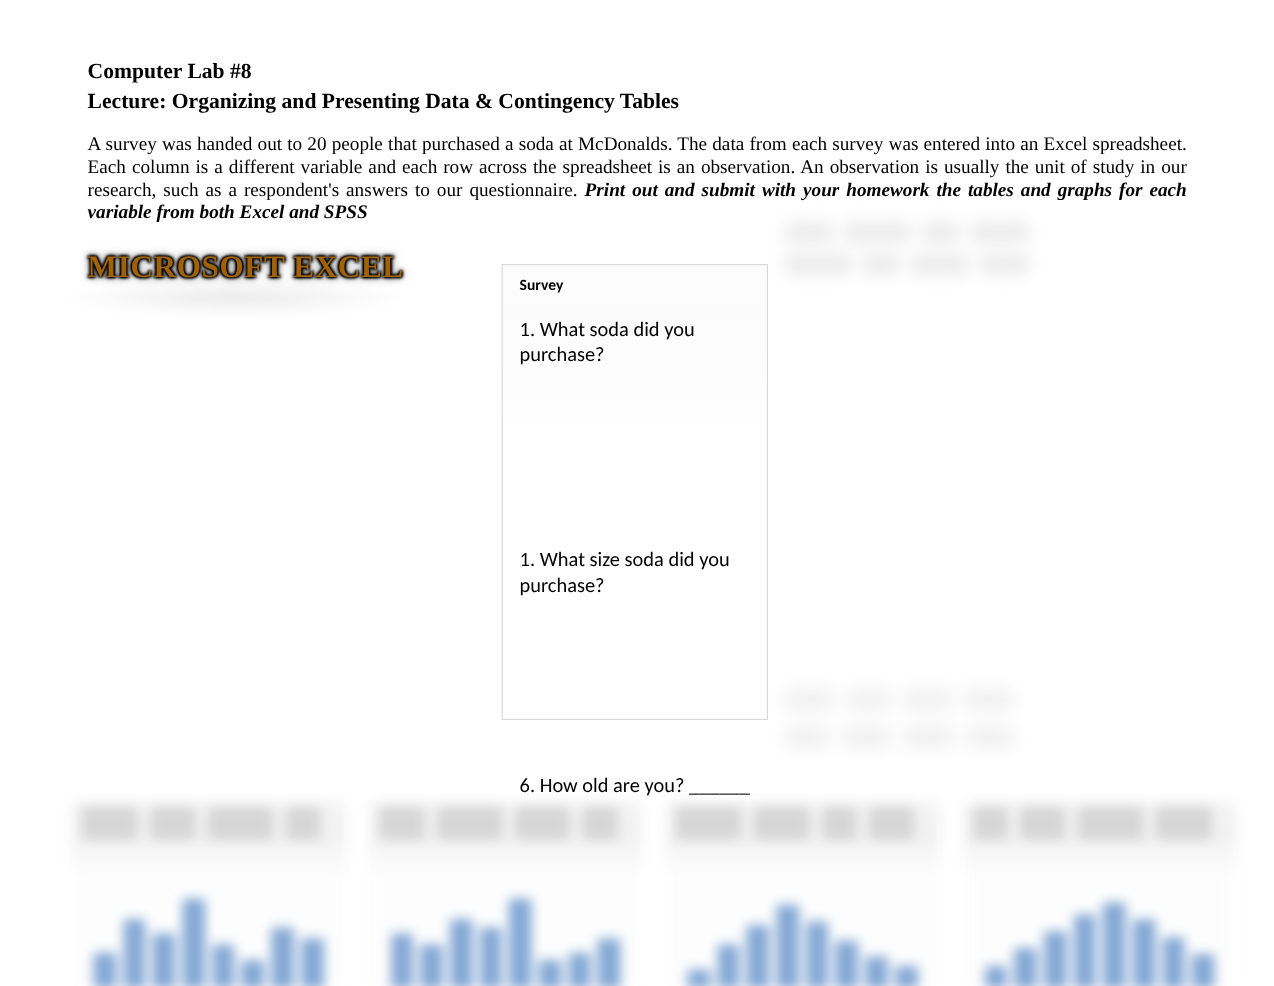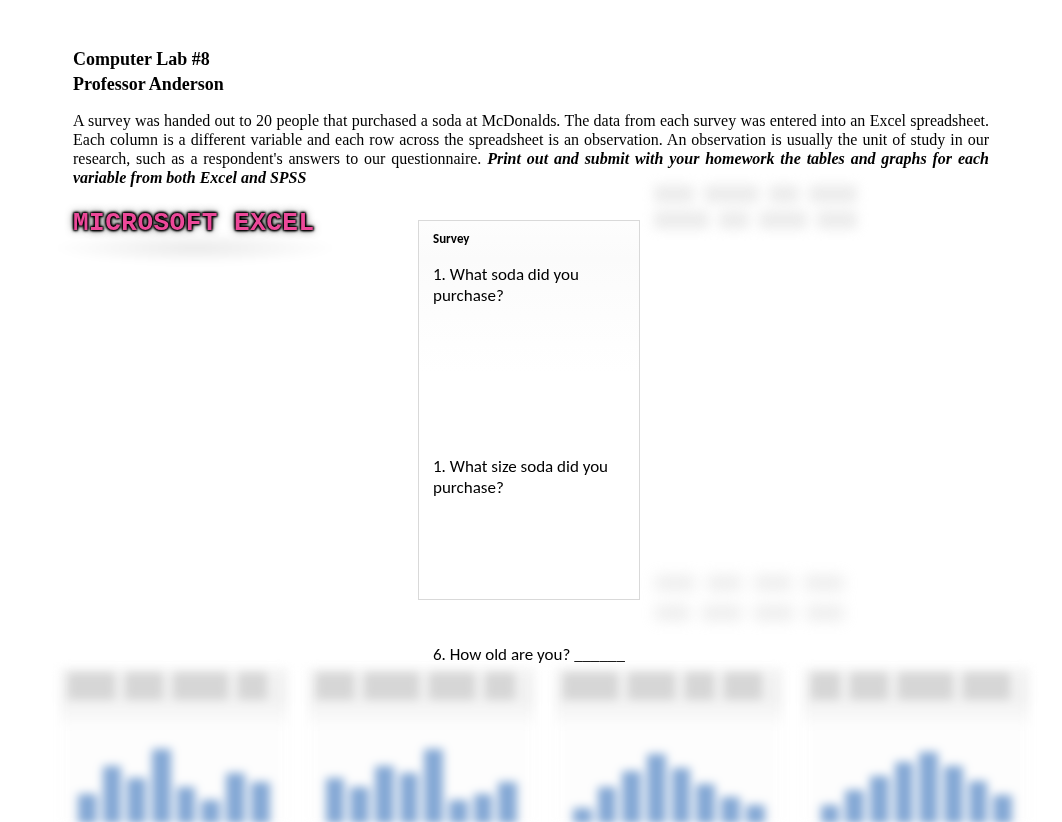--- a/index.html
+++ b/index.html
@@ -31,24 +31,24 @@
     .intro .italic {
       font-style: italic;
       font-weight: bold;
     }
     .subheading {
       font-weight: bold;
       font-size: 18px;
       margin-top: 10px;
     }
     .excel-label {
-      font-family: Liberation Mono, monospace;
+      font-family: Liberation Serif, serif;
       font-size: 26px;
       font-weight: bold;
-      color: #ec4899;
+      color: #a16207;
       text-shadow:
         0 0 4px rgba(0,0,0,0.9),
         0 0 8px rgba(0,0,0,0.7),
         1px 1px 2px rgba(0,0,0,0.9),
         -1px -1px 2px rgba(0,0,0,0.9),
         1px -1px 2px rgba(0,0,0,0.9),
         -1px 1px 2px rgba(0,0,0,0.9);
       margin-top: 16px;
       letter-spacing: 0.5px;
     }
@@ -191,21 +191,21 @@
 
 <div class="blur-right2">
   <div><span class="cell c1"></span><span class="cell c2"></span><span class="cell c3"></span><span class="cell c4"></span></div>
   <div class="line2"><span class="cell c2"></span><span class="cell c1"></span><span class="cell c4"></span><span class="cell c3"></span></div>
 </div>
 
 <div class="label-band"></div>
 
 <div class="page">
   <div class="heading">Computer Lab #8</div>
-  <div class="heading">Professor Anderson</div>
+  <div class="heading">Lecture: Organizing and Presenting Data &amp; Contingency Tables</div>
 
   <p class="intro">
     <span>A survey was handed out to 20 people that purchased a soda at McDonalds. The data from each survey was entered into an Excel spreadsheet.  Each column is a different variable and each row across the spreadsheet is an observation. An observation is usually the unit of study in our research, such as a respondent's answers to our questionnaire.  </span><span class="italic">Print out and submit with your homework the tables and graphs for each variable from both Excel and SPSS</span>
   </p>
 
 
   <div class="excel-label">MICROSOFT EXCEL</div>
 </div>
 
 <div class="survey-box">

